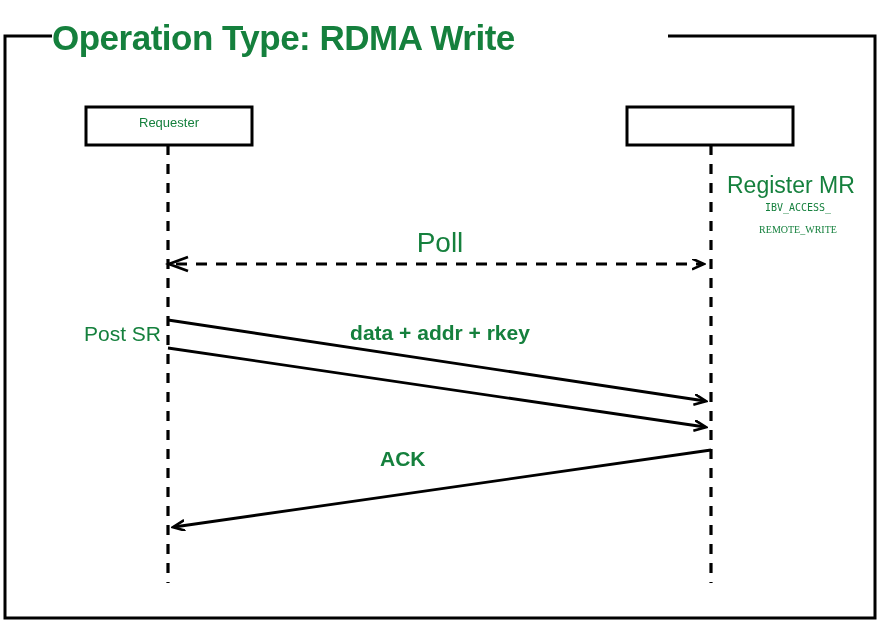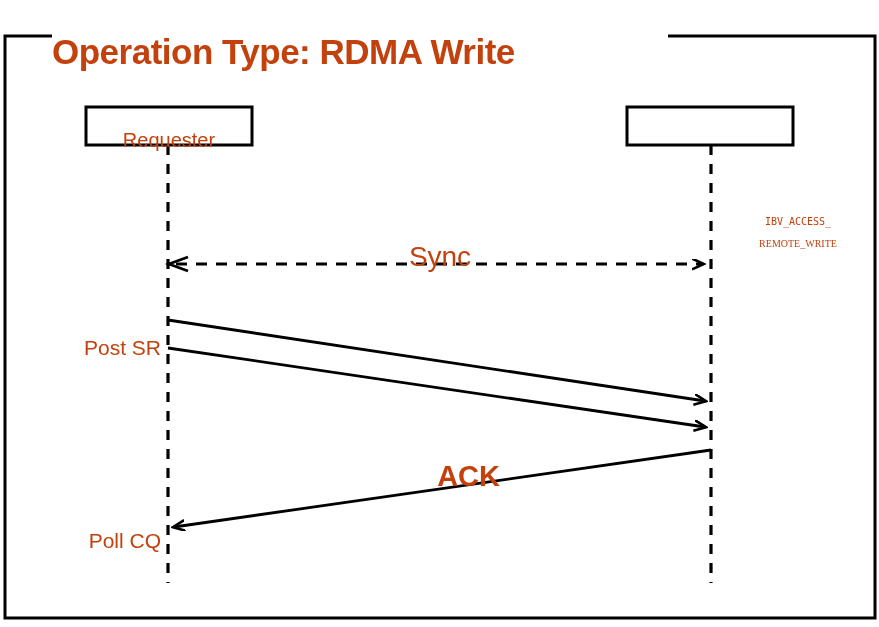--- a/index.html
+++ b/index.html
@@ -19,35 +19,34 @@
   #diagram-svg {
     position: absolute;
     left: 0;
     top: 0;
     width: 879px;
     height: 627px;
   }
   .txt {
     position: absolute;
     white-space: pre;
-    color: #c2410c;
+    color: #15803d;
     line-height: 1;
-    margin-top: 14px;
   }
   
   #frame-title {
     left: 52px;
     top: 20px;
     font-size: 35px;
     font-weight: bold;
     letter-spacing: -0.5px;
   }
   
   .node-label {
-    font-size: 20px;
+    font-size: 13px;
     font-weight: normal;
     text-align: center;
   }
   #requester-label {
     left: 86px;
     top: 116px;
     width: 166px;
   }
   #responder-label {
     left: 627px;
@@ -94,22 +93,22 @@
     top: 322px;
     width: 250px;
     text-align: center;
     font-size: 21px;
     font-weight: bold;
   }
   #ack-label {
     left: 380px;
     top: 448px;
     width: 120px;
-    text-align: right;
-    font-size: 29px;
+    text-align: left;
+    font-size: 21px;
     font-weight: bold;
   }
 </style>
 </head>
 <body>
 
 <div id="canvas">
 
   <svg id="diagram-svg" viewBox="0 0 879 627" xmlns="http://www.w3.org/2000/svg">
     <defs>
@@ -143,22 +142,23 @@
     <line x1="168" y1="320" x2="705" y2="401" stroke="#000000" stroke-width="2.8" marker-end="url(#arrow-solid)"></line>
     <line x1="168" y1="348" x2="705" y2="427" stroke="#000000" stroke-width="2.8" marker-end="url(#arrow-solid)"></line>
 
     <line x1="711" y1="450" x2="174" y2="527" stroke="#000000" stroke-width="2.8" marker-end="url(#arrow-solid)"></line>
   </svg>
 
   <div class="txt" id="frame-title">Operation Type: RDMA Write</div>
 
   <div class="txt node-label" id="requester-label">Requester</div>
 
+  <div class="txt" id="register-mr-title">Register MR</div>
   <div class="txt mono-flag" id="access-flag-1">IBV_ACCESS_</div>
   <div class="txt mono-flag" id="access-flag-2">REMOTE_WRITE</div>
 
   <div class="txt action-label" id="post-sr-label">Post SR</div>
-  <div class="txt action-label" id="poll-cq-label">Poll CQ</div>
 
-  <div class="txt" id="sync-label">Sync</div>
+  <div class="txt" id="sync-label">Poll</div>
+  <div class="txt" id="data-label">data + addr + rkey</div>
   <div class="txt" id="ack-label">ACK</div>
 
 </div>
 
 </body></html>

